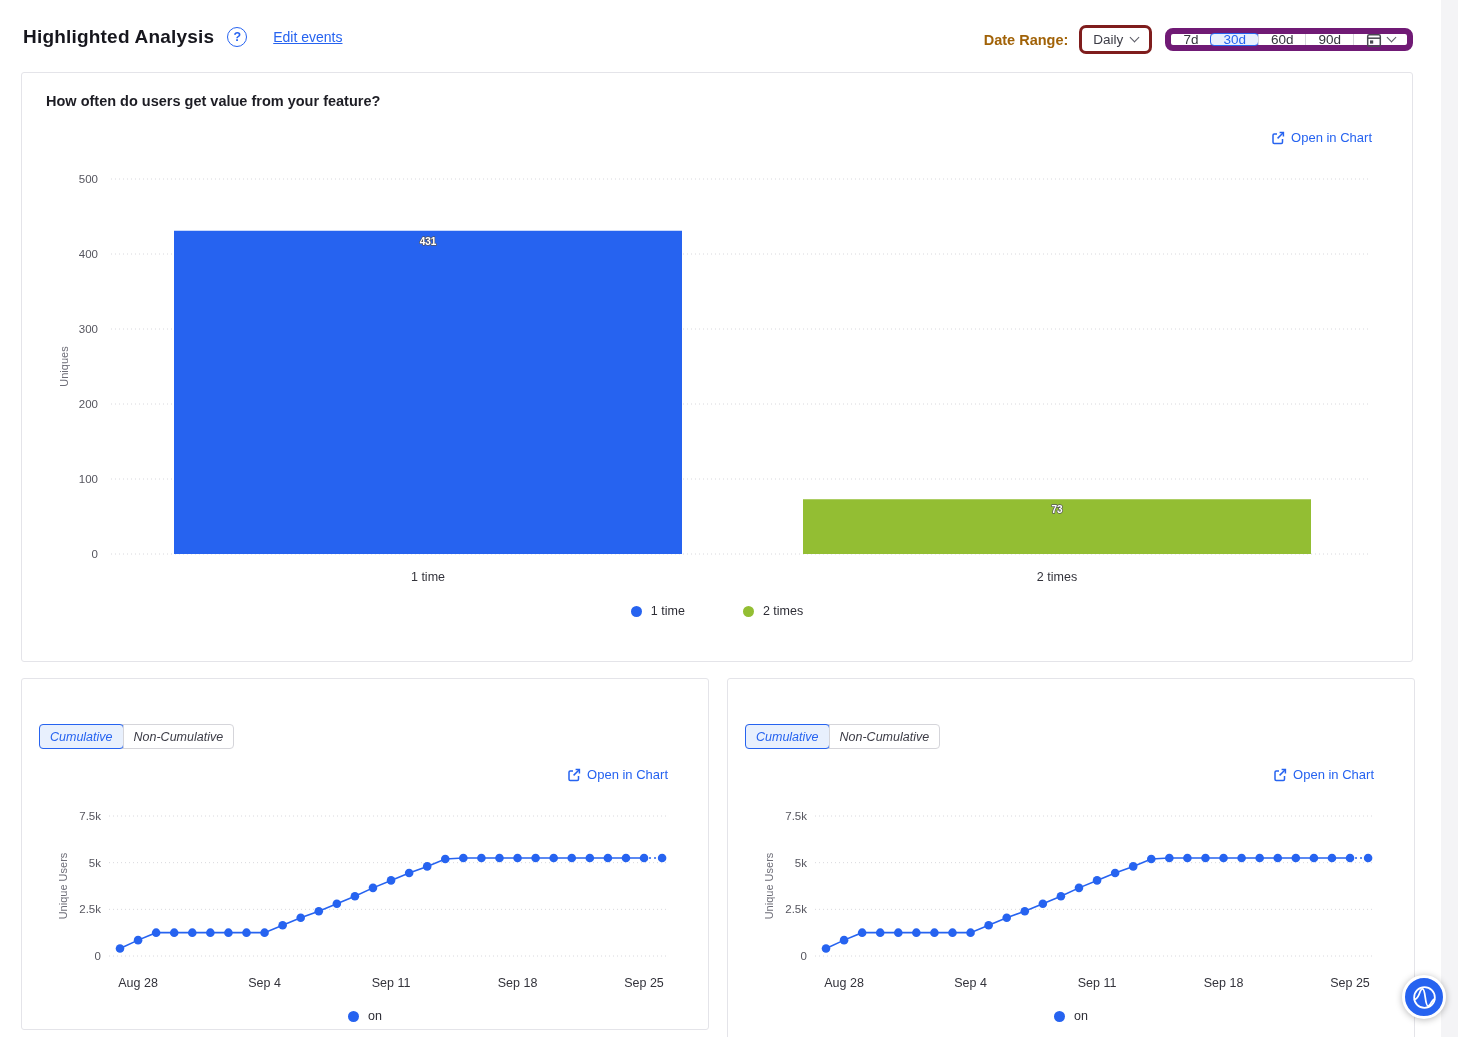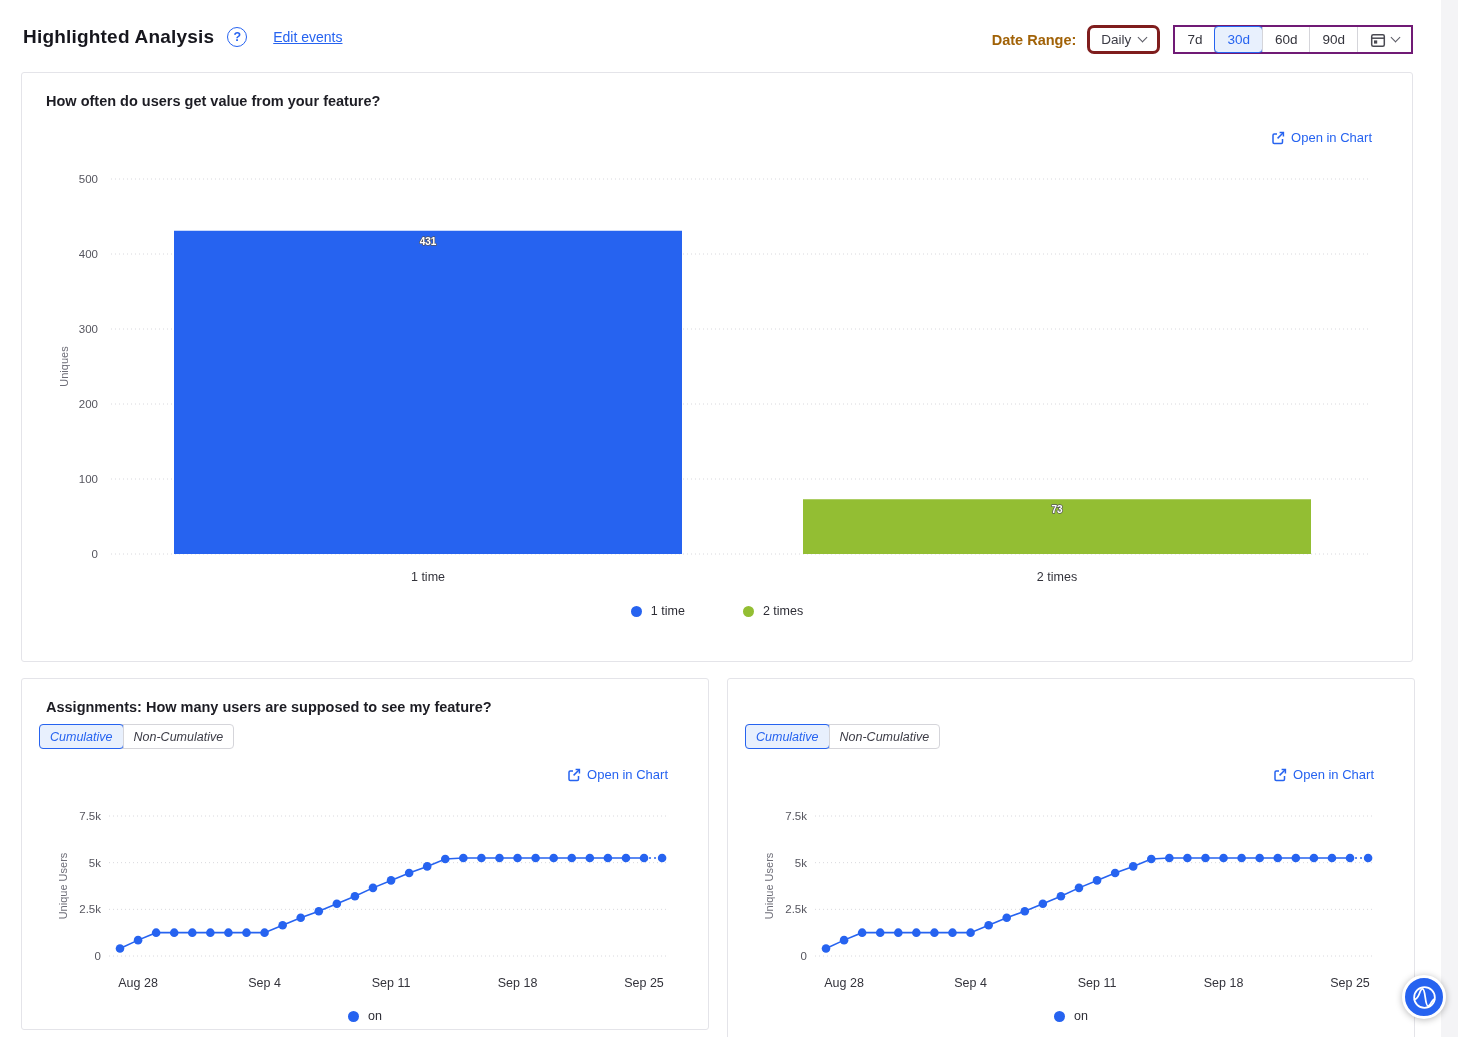--- a/index.html
+++ b/index.html
@@ -23,21 +23,21 @@
   .edit-events { margin-left:26px; font-size:14px; font-weight:500; color:#2663f0; cursor:pointer;text-decoration:underline; }
 
   .hdr-right { position:absolute; right:45px; top:25px; height:29px; display:flex; align-items:center; }
   .dr-label { font-size:14.5px; font-weight:600; color:#a16207; margin-right:11px; }
   .gran-btn {
     height:29px; display:flex; align-items:center; gap:8px; padding:0 11px;
     border:3px solid #7f1d1d; border-radius:7px; font-size:13.5px; color:#3c3c46; margin-right:13px; cursor:pointer;
   }
   .caret { width:7px; height:7px; border-right:1.5px solid #5a5a64; border-bottom:1.5px solid #5a5a64;
     transform:rotate(45deg); margin-top:-4px; }
-  .seg-group { display:flex; align-items:stretch; height:29px; border:2px solid #701a75; border-radius:0; background:#fff; }
+  .seg-group { display:flex; align-items:stretch; height:23px; border:6px solid #701a75; border-radius:8px; background:#fff; }
   .seg { position:relative; display:flex; align-items:center; gap:6px; padding:0 12px; font-size:13.5px; color:#34343c; border-left:1px solid #d5d5da; cursor:pointer; }
   .seg:first-child { border-left:none; }
   .seg.sel { color:#2663f0; background:#e8f0fd; }
   .seg.sel::after { content:""; position:absolute; inset:-1px; border:1px solid #2663f0; border-radius:4px; pointer-events:none; }
 
   
   .card { position:absolute; background:#fff; border:1px solid #e4e4e9; border-radius:3px; }
   #card-top { left:21px; top:72px;  width:1392px; height:590px; }
   #card-a   { left:21px; top:678px; width:688px;  height:352px; }
   #card-e   { left:727px; top:678px; width:688px; height:380px; }
@@ -146,21 +146,20 @@
       <span>1 time</span>
     </div>
     <div class="legend-item">
       <span class="dot" style="background: rgb(147, 190, 51);"></span>
       <span>2 times</span>
     </div>
   </div>
 </div>
 
 <div class="card card-sm" id="card-a">
-  <div class="card-title">Assignments: How many users are supposed to see my feature?</div>
   <div class="toggle">
     <div class="tg sel">Cumulative</div>
     <div class="tg">Non-Cumulative</div>
   </div>
   <div class="open-link">
     <svg width="14" height="14" viewBox="0 0 14 14">
       <path d="M11.5 8v3.3a1.2 1.2 0 0 1-1.2 1.2H3.2A1.2 1.2 0 0 1 2 11.3V4.2A1.2 1.2 0 0 1 3.2 3H6" fill="none" stroke="#2663f0" stroke-width="1.5"></path>
       <path d="M8.6 1.6h3.8v3.8" fill="none" stroke="#2663f0" stroke-width="1.5"></path>
       <path d="M12.2 1.8L6.6 7.4" fill="none" stroke="#2663f0" stroke-width="1.5"></path>
     </svg>

